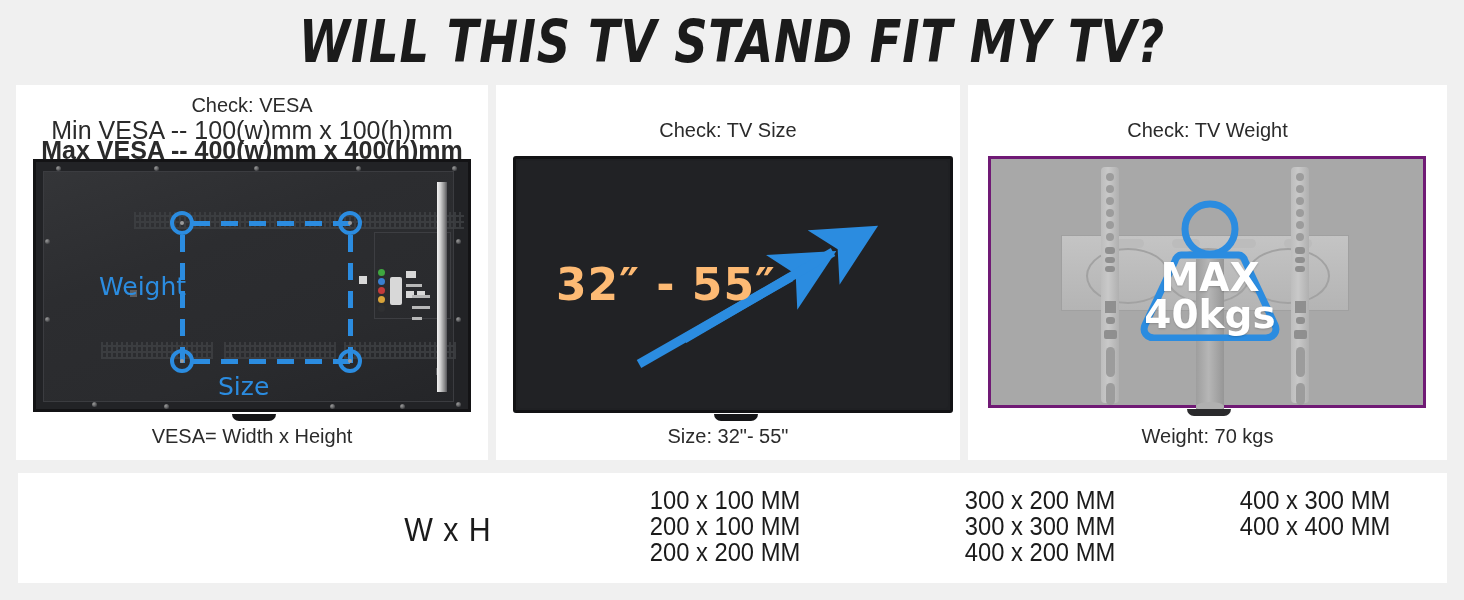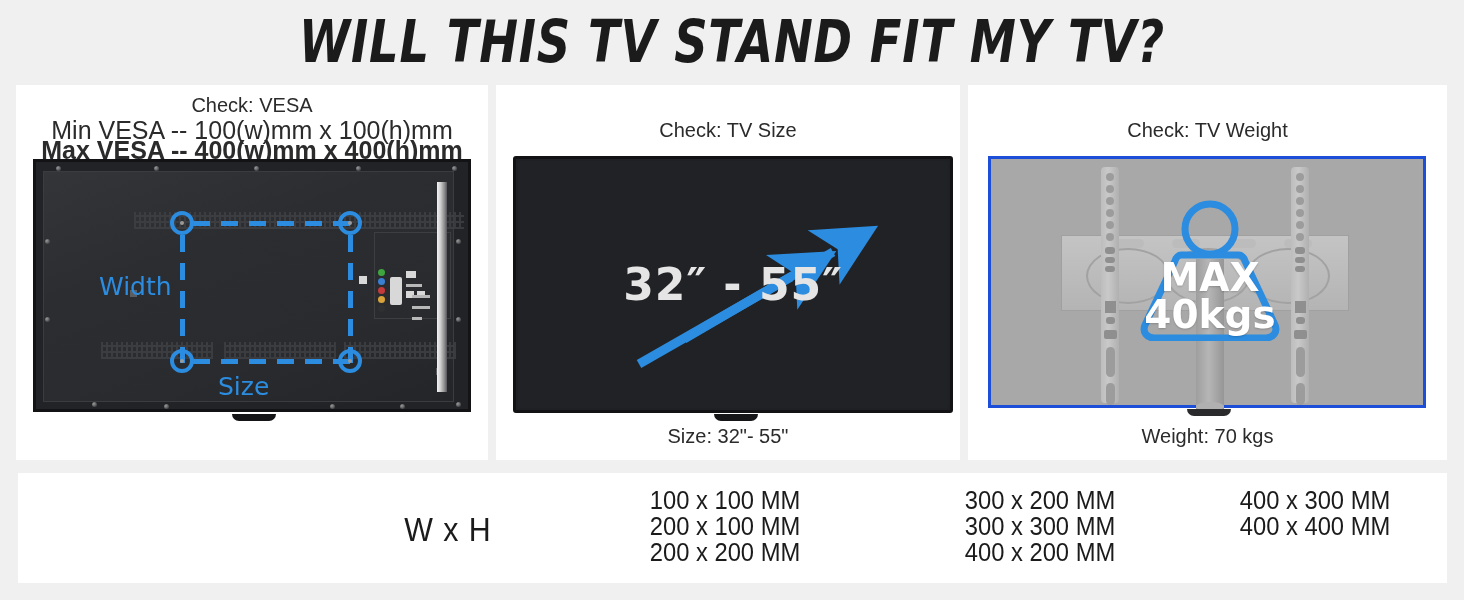--- a/index.html
+++ b/index.html
@@ -120,30 +120,30 @@
     position:absolute;
     background:#1f2023;
     border:3px solid #121214;
     box-sizing:border-box;
     border-radius:3px;
   }
   .tv-front-inner{
     position:absolute;inset:2px;background:#212225;border-radius:2px;
   }
   .size-text{
-    position:absolute;width:100%;text-align:center;
-    color:#e5e5e5;font-size:44px;font-weight:bold;
+    position:absolute;width:100%;text-align:left;
+    color:#fdba74;font-size:44px;font-weight:bold;
     font-family:"DejaVu Sans","Liberation Sans",sans-serif;
-    letter-spacing:1px;white-space:nowrap;
+    letter-spacing:1px;white-space:nowrap;margin-left:40px;
   }
 
   
   .mount-bg{
     position:absolute;background:#a8a8a8;
-    border:3px solid #1d4ed8;box-sizing:border-box;
+    border:3px solid #701a75;box-sizing:border-box;
   }
   .rail{
     position:absolute;background:linear-gradient(90deg,#bdbdbd,#c9c9c9 40%,#b0b0b0);
     border-radius:4px;
   }
   .rail-hole{
     position:absolute;background:#9c9c9c;border-radius:50%;
   }
   .rail-slot{
     position:absolute;background:#9c9c9c;border-radius:8px;
@@ -279,24 +279,25 @@
         <div class="dash-h" style="left:160px;top:62px;width:158px;"></div>
         <div class="dash-h" style="left:160px;top:200px;width:158px;"></div>
         <div class="dash-v" style="left:147px;top:76px;height:128px;"></div>
         <div class="dash-v" style="left:315px;top:76px;height:128px;"></div>
 
         <div class="vesa-node" style="left:137px;top:52px;"></div>
         <div class="vesa-node" style="left:305px;top:52px;"></div>
         <div class="vesa-node" style="left:137px;top:190px;"></div>
         <div class="vesa-node" style="left:305px;top:190px;"></div>
 
-        <div class="vesa-label" style="left:66px;top:113px;">Width</div>
+        <div class="vesa-label" style="left:66px;top:113px;">Weight</div>
         <div class="vesa-label" style="left:185px;top:213px;">Size</div>
       </div>
 
+      <div class="panel-caption" style="top:340px;">VESA= Width x Height</div>
     </div>
 
     <div class="panel" id="panel-size">
 
       <div class="panel-heading" style="top:33px;">Check: TV Size</div>
 
       <div class="tv-front" style="left:17px;top:71px;width:440px;height:257px;">
         <div class="tv-front-inner"></div>
 
         <svg width="440" height="257" viewBox="0 0 440 257" style="position:absolute;left:0;top:0;">

